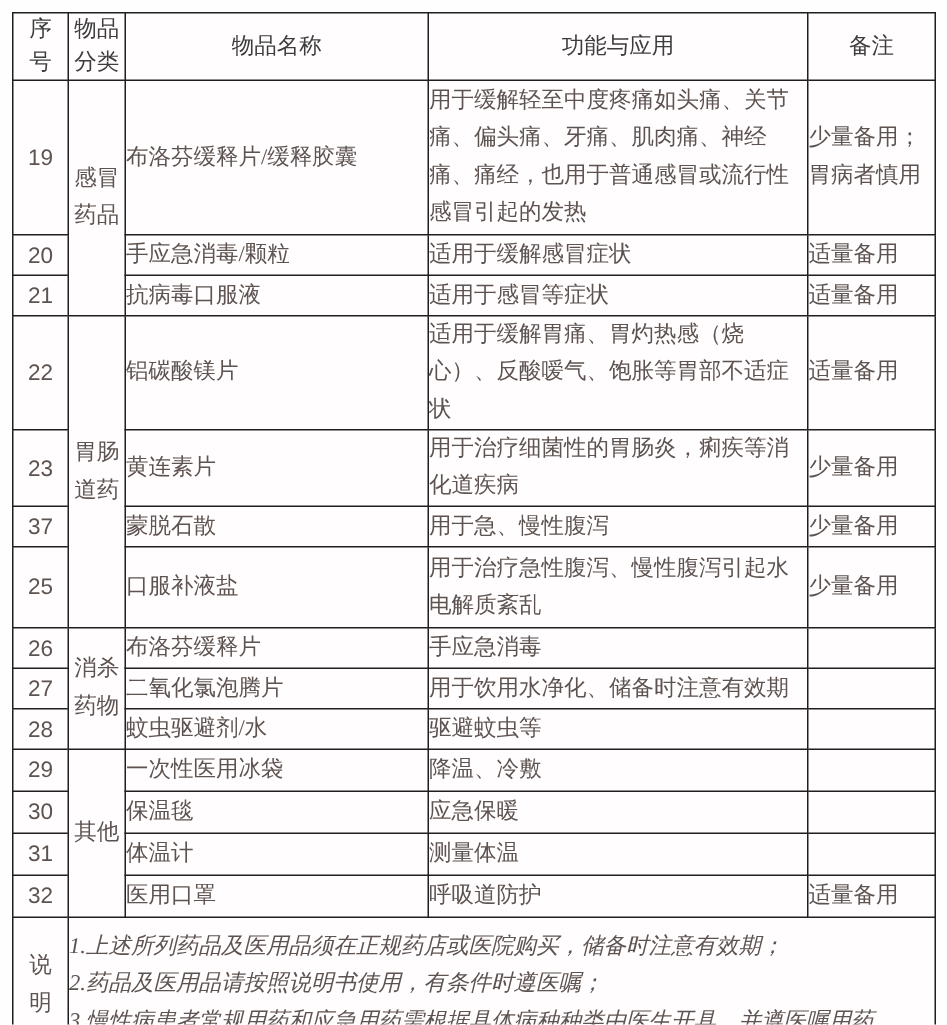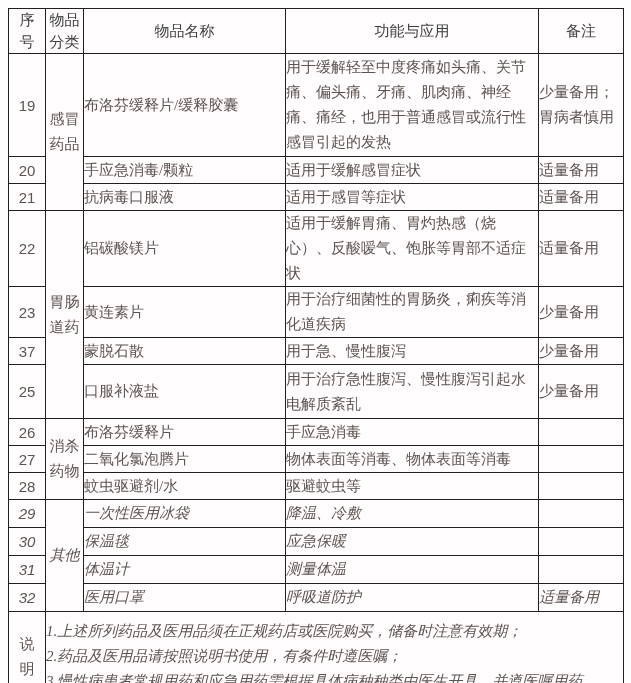--- a/index.html
+++ b/index.html
@@ -39,21 +39,21 @@
   .remark { padding:1px 4px 1px 6px; line-height:25px; }
   .w1 { width:1.15em; margin:0 auto; word-break:break-all; }
   .w2 { width:2.3em; margin:0 auto; word-break:break-all; }
   
   .rh-head { height:45px; }
   .rh-19 { height:103px; }
   .rh-s  { height:27px; }
   .rh-22 { height:52px; }
   .rh-23 { height:39px;padding-left:24px; }
   .rh-25 { height:54px; }
-  .rh-s2 { height:28px;font-style:italic; }
+  .rh-s2 { height:28px; }
   .rh-notes { height:90px; }
   .notes-label { text-align:center; line-height:24px; }
   .notes-body { padding:4px 6px 4px 10px; line-height:29px; }
   .notes-body div { white-space:nowrap;font-style:italic; }
 </style>
 </head>
 <body>
 
 <div class="sheet">
   <table class="med">
@@ -133,21 +133,21 @@
       <td class="cat" rowspan="3">
             <div class="w2">消杀药物</div>
           </td>
       <td class="name">布洛芬缓释片</td>
       <td class="func">手应急消毒</td>
       <td class="remark"></td>
     </tr>
     <tr class="rh-s">
       <td class="num">27</td>
       <td class="name">二氧化氯泡腾片</td>
-      <td class="func">物体表面等消毒、物体表面等消毒</td>
+      <td class="func">用于饮用水净化、储备时注意有效期</td>
       <td class="remark"></td>
     </tr>
     <tr class="rh-s">
       <td class="num">28</td>
       <td class="name">蚊虫驱避剂/水</td>
       <td class="func">驱避蚊虫等</td>
       <td class="remark"></td>
     </tr>
 
     <tr class="rh-s2">

